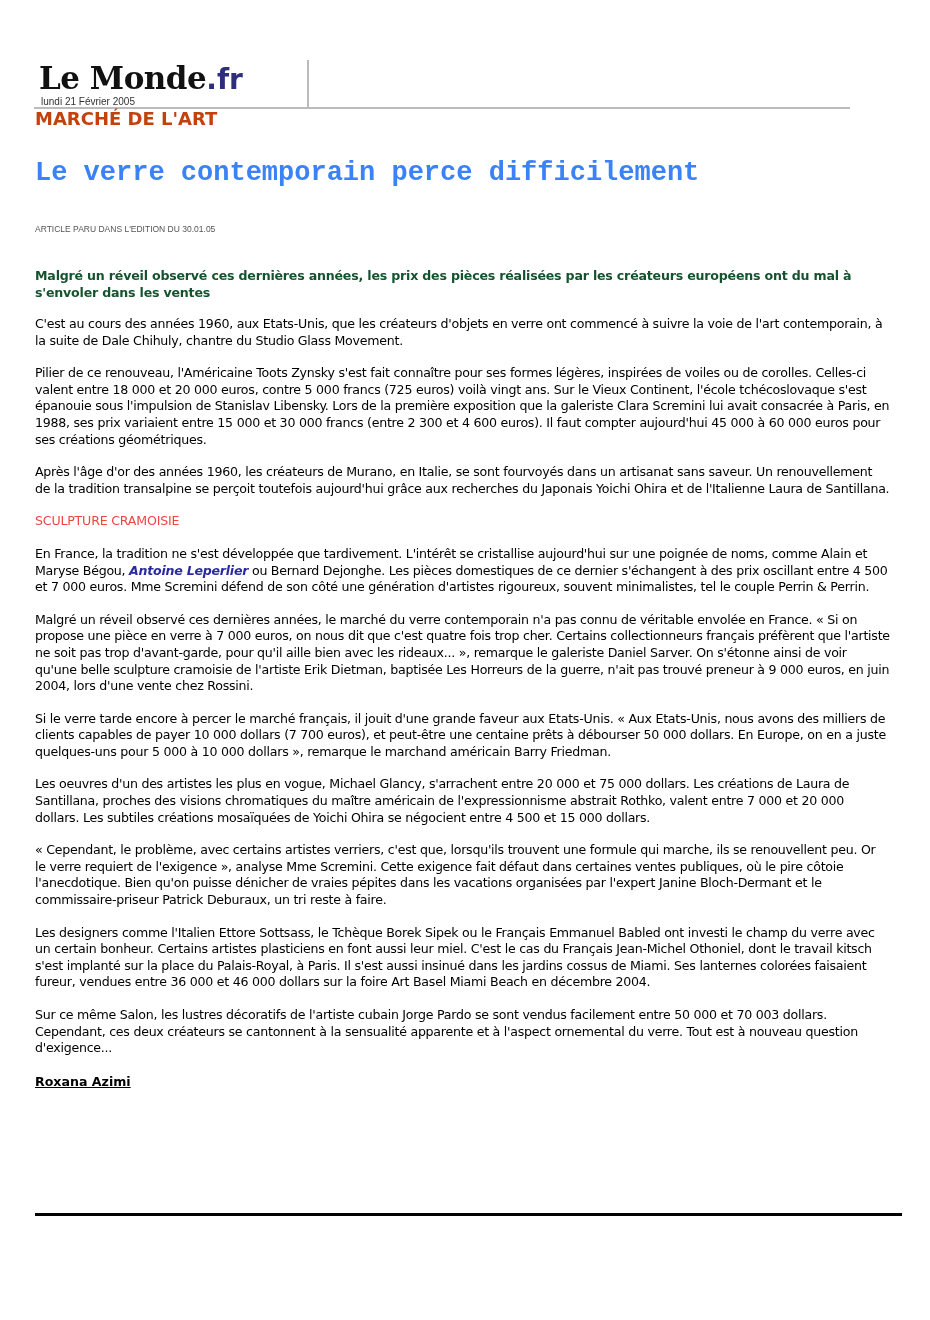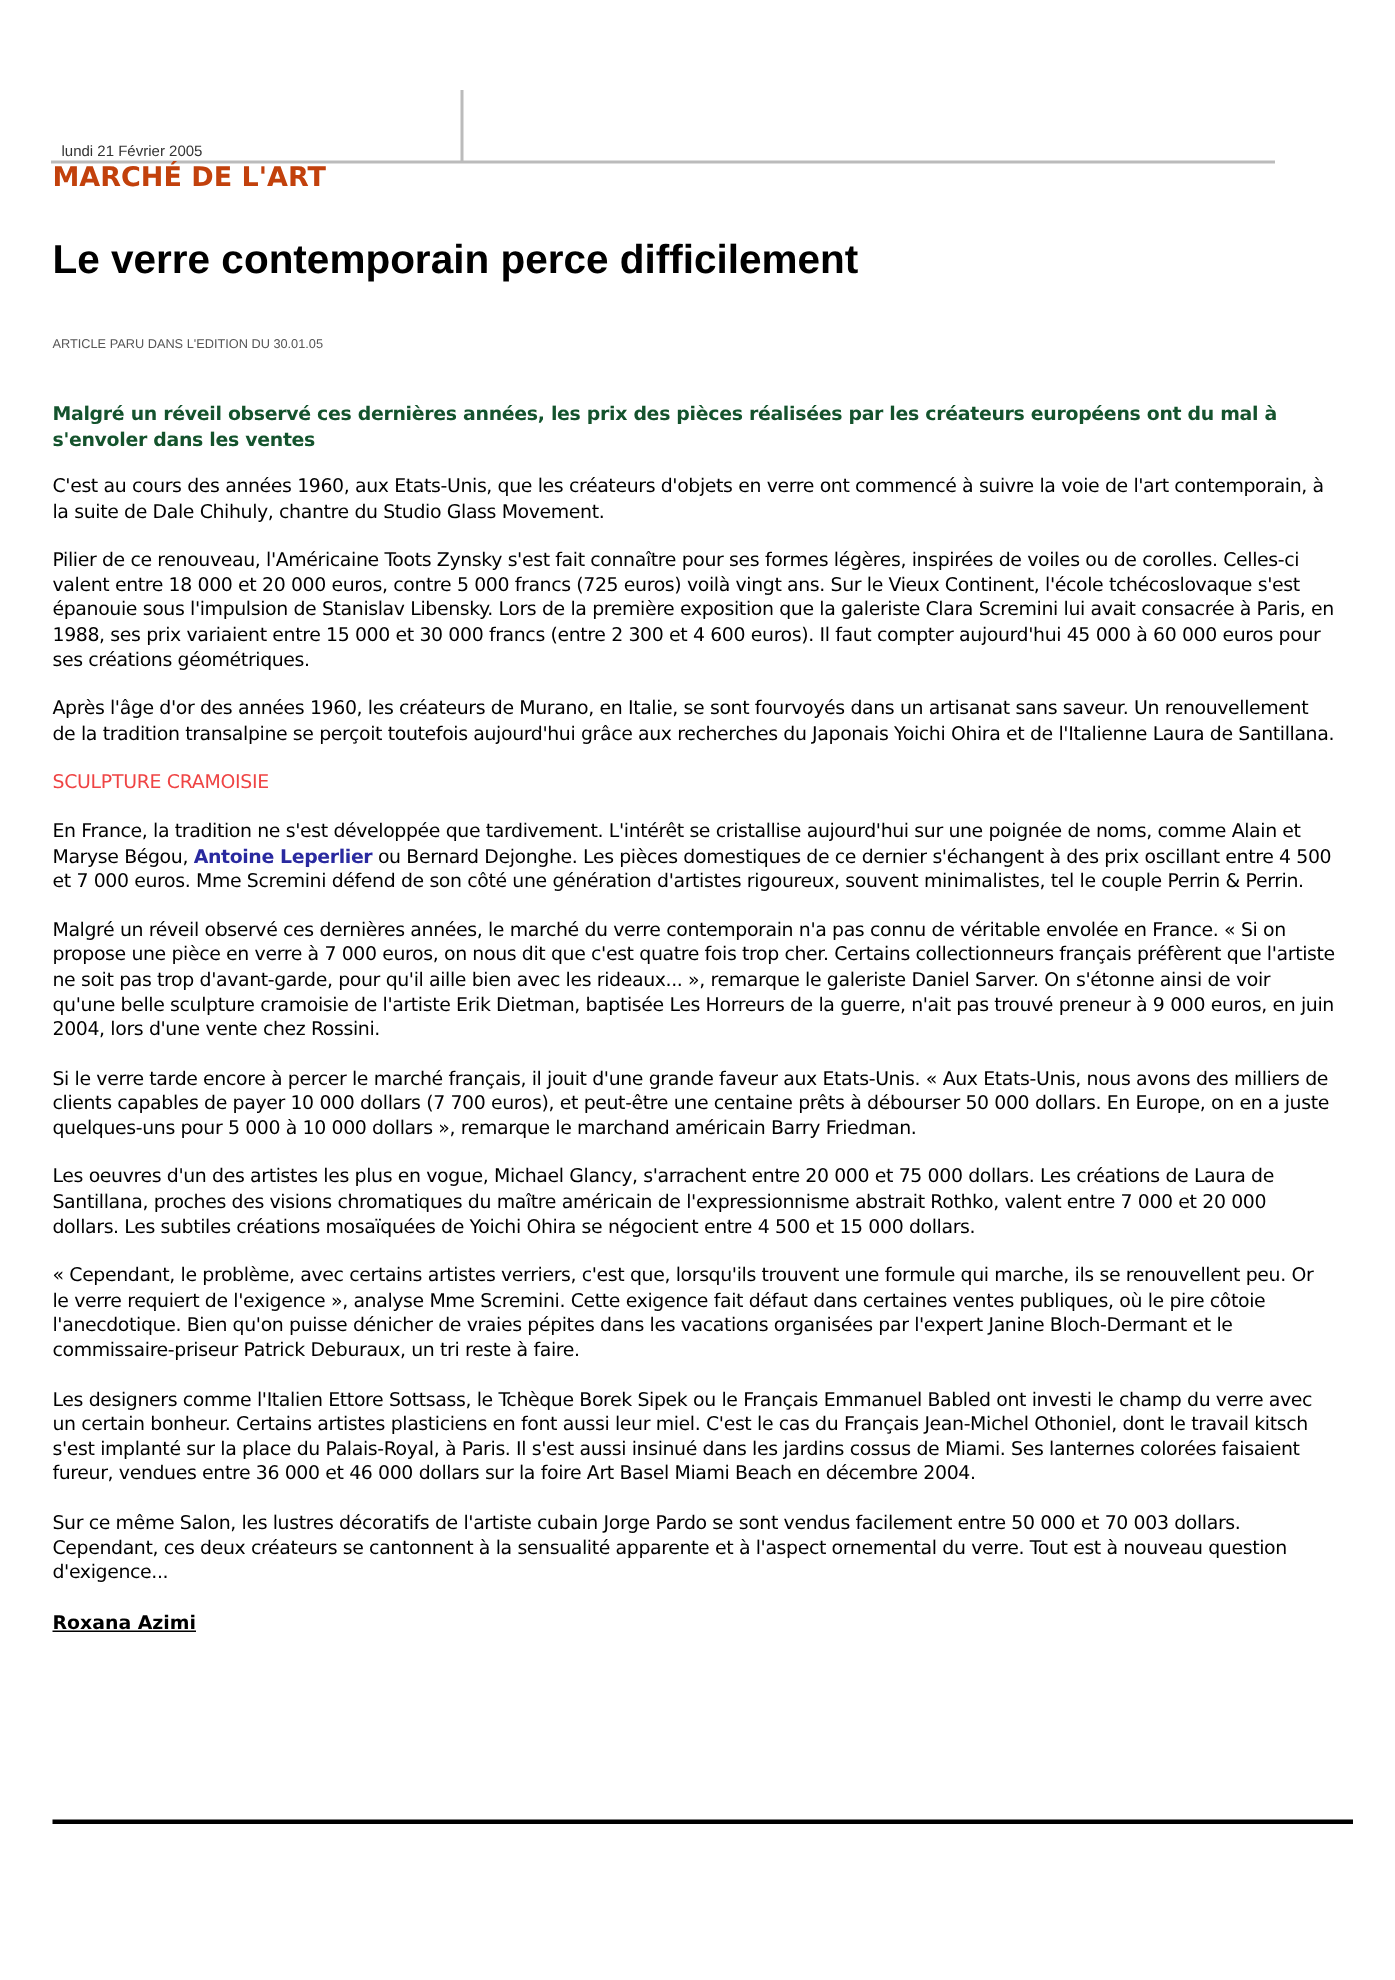--- a/index.html
+++ b/index.html
@@ -75,25 +75,25 @@
       font-size: 18px;
       line-height: 17px;
       color: #c2410c;
       white-space: nowrap;
     }
     .title {
       position: absolute;
       left: 35px;
       top: 156px;
       margin: 0;
-      font-family: Liberation Sans, sans-serif;
+      font-family: Liberation Mono, monospace;
       font-weight: bold;
       font-size: 27px;
       line-height: 34px;
-      color: #000000;
+      color: #3b82f6;
       white-space: nowrap;
     }
     .edition {
       position: absolute;
       left: 35px;
       top: 224px;
       font-family: "Liberation Sans", sans-serif;
       font-size: 8.5px;
       line-height: 11px;
       color: #555555;
@@ -120,20 +120,21 @@
       font-size: 12.6px;
       line-height: 16.6px;
       color: #000000;
       letter-spacing: -0.25px;
     }
     .para .inline-link {
       color: #2a2aa0;
       font-weight: bold;
       text-decoration: none;
       cursor: pointer;
+      font-style: italic;
     }
     .subhead {
       margin: 0 0 16px 0;
       font-family: "DejaVu Sans", sans-serif;
       font-size: 12.6px;
       line-height: 16.6px;
       color: #ef4444;
       letter-spacing: -0.2px;
     }
     .author {
@@ -151,20 +152,23 @@
       top: 1213px;
       width: 867px;
       height: 3px;
       background: #000000;
     }
   </style>
 </head>
 <body>
 
 <div class="header">
+  <div class="logo">
+    <span>Le Monde</span><span class="logo-fr">.fr</span>
+  </div>
   <div class="header-date">lundi 21 Février 2005</div>
   <div class="header-vline"></div>
   <div class="header-hline"></div>
 </div>
 
 <div class="rubric">MARCHÉ DE L'ART</div>
 
 <h1 class="title">Le verre contemporain perce difficilement</h1>
 
 <div class="edition">ARTICLE PARU DANS L'EDITION DU 30.01.05</div>

